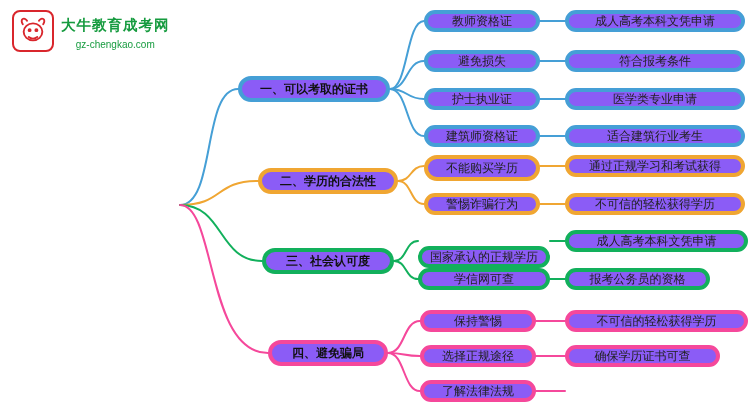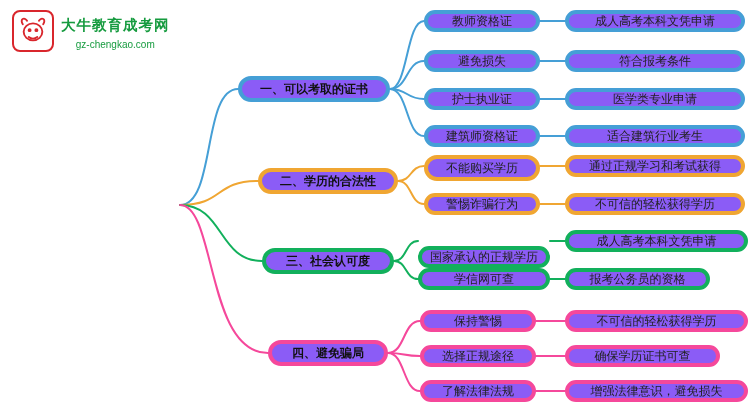--- a/index.html
+++ b/index.html
@@ -101,15 +101,14 @@
   <div class="node bd-green" style="left:565px;top:230px;width:183px;height:22px">成人高考本科文凭申请</div>
   <div class="node bd-green" style="left:418px;top:268px;width:132px;height:22px">学信网可查</div>
   <div class="node bd-green" style="left:565px;top:268px;width:145px;height:22px">报考公务员的资格</div>
 
   <div class="node lv1 bd-pink" style="left:268px;top:340px;width:120px;height:26px">四、避免骗局</div>
   <div class="node bd-pink" style="left:420px;top:310px;width:116px;height:22px">保持警惕</div>
   <div class="node bd-pink" style="left:565px;top:310px;width:183px;height:22px">不可信的轻松获得学历</div>
   <div class="node bd-pink" style="left:420px;top:345px;width:116px;height:22px">选择正规途径</div>
   <div class="node bd-pink" style="left:565px;top:345px;width:155px;height:22px">确保学历证书可查</div>
   <div class="node bd-pink" style="left:420px;top:380px;width:116px;height:22px">了解法律法规</div>
-  <div class="node bd-pink" style="left:565px;top:380px;width:183px;height:22px">增强法律意识，避免损失</div>
 
 </div>
 
 </body></html>

